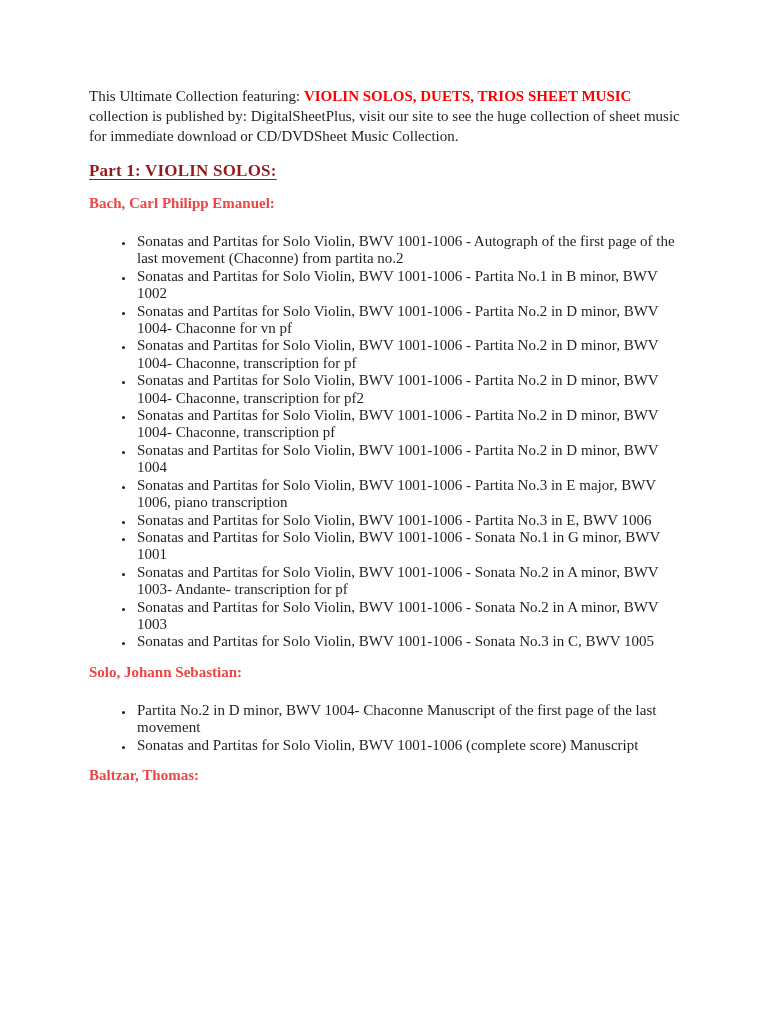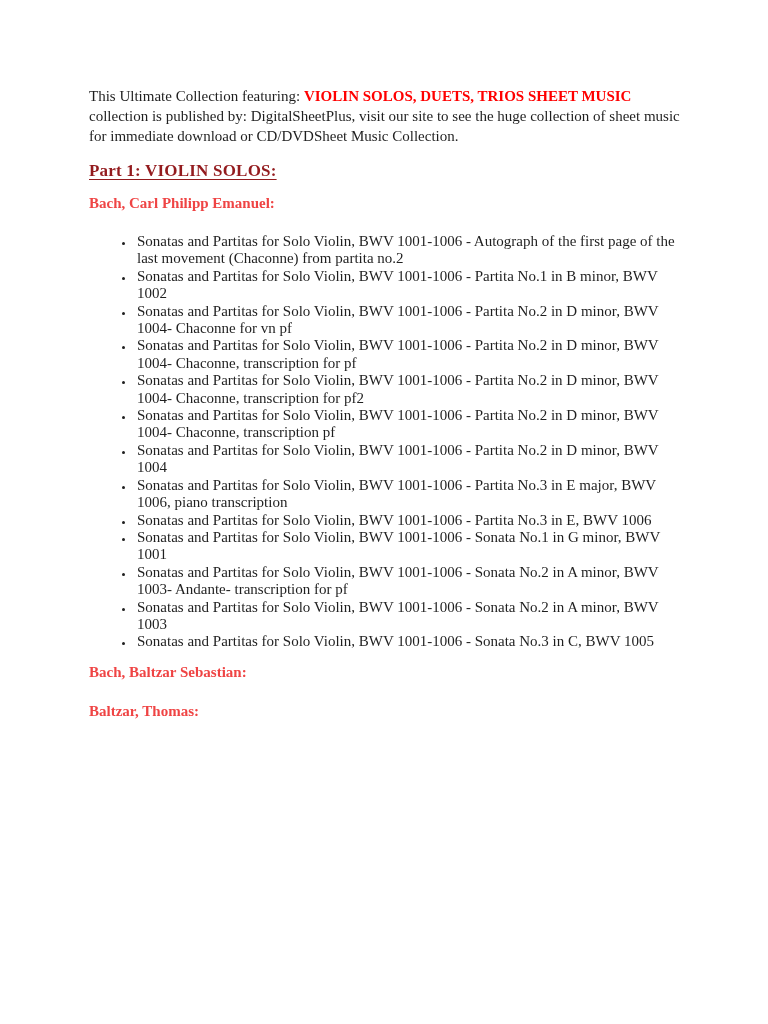--- a/index.html
+++ b/index.html
@@ -99,21 +99,25 @@
       <li>Sonatas and Partitas for Solo Violin, BWV 1001-1006 - Partita No.2 in D minor, BWV 1004- Chaconne, transcription pf</li>
       <li>Sonatas and Partitas for Solo Violin, BWV 1001-1006 - Partita No.2 in D minor, BWV 1004</li>
       <li>Sonatas and Partitas for Solo Violin, BWV 1001-1006 - Partita No.3 in E major, BWV 1006, piano transcription</li>
       <li>Sonatas and Partitas for Solo Violin, BWV 1001-1006 - Partita No.3 in E, BWV 1006</li>
       <li>Sonatas and Partitas for Solo Violin, BWV 1001-1006 - Sonata No.1 in G minor, BWV 1001</li>
       <li>Sonatas and Partitas for Solo Violin, BWV 1001-1006 - Sonata No.2 in A minor, BWV 1003- Andante- transcription for pf</li>
       <li>Sonatas and Partitas for Solo Violin, BWV 1001-1006 - Sonata No.2 in A minor, BWV 1003</li>
       <li>Sonatas and Partitas for Solo Violin, BWV 1001-1006 - Sonata No.3 in C, BWV 1005</li>
     </ul>
 
-    <h3 class="composer">Bach, Baltzar Sebastian:</h3>
+    <h3 class="composer">Solo, Johann Sebastian:</h3>
 
+    <ul class="works">
+      <li>Partita No.2 in D minor, BWV 1004- Chaconne Manuscript of the first page of the last movement</li>
+      <li>Sonatas and Partitas for Solo Violin, BWV 1001-1006 (complete score) Manuscript</li>
+    </ul>
 
     <h3 class="composer tight">Baltzar, Thomas:</h3>
 
 
 
   </div>
 </div>
 
 </body></html>

